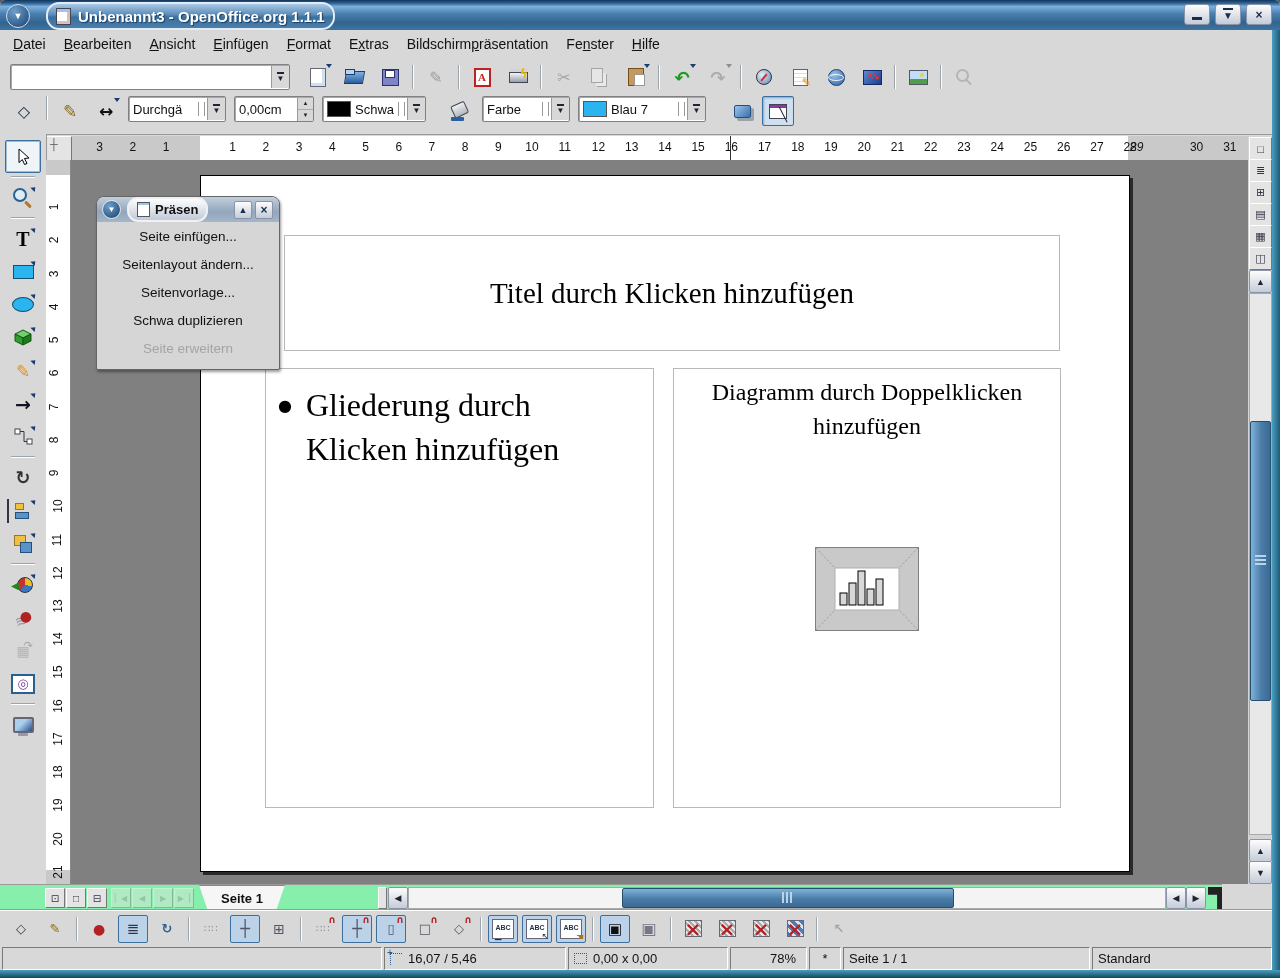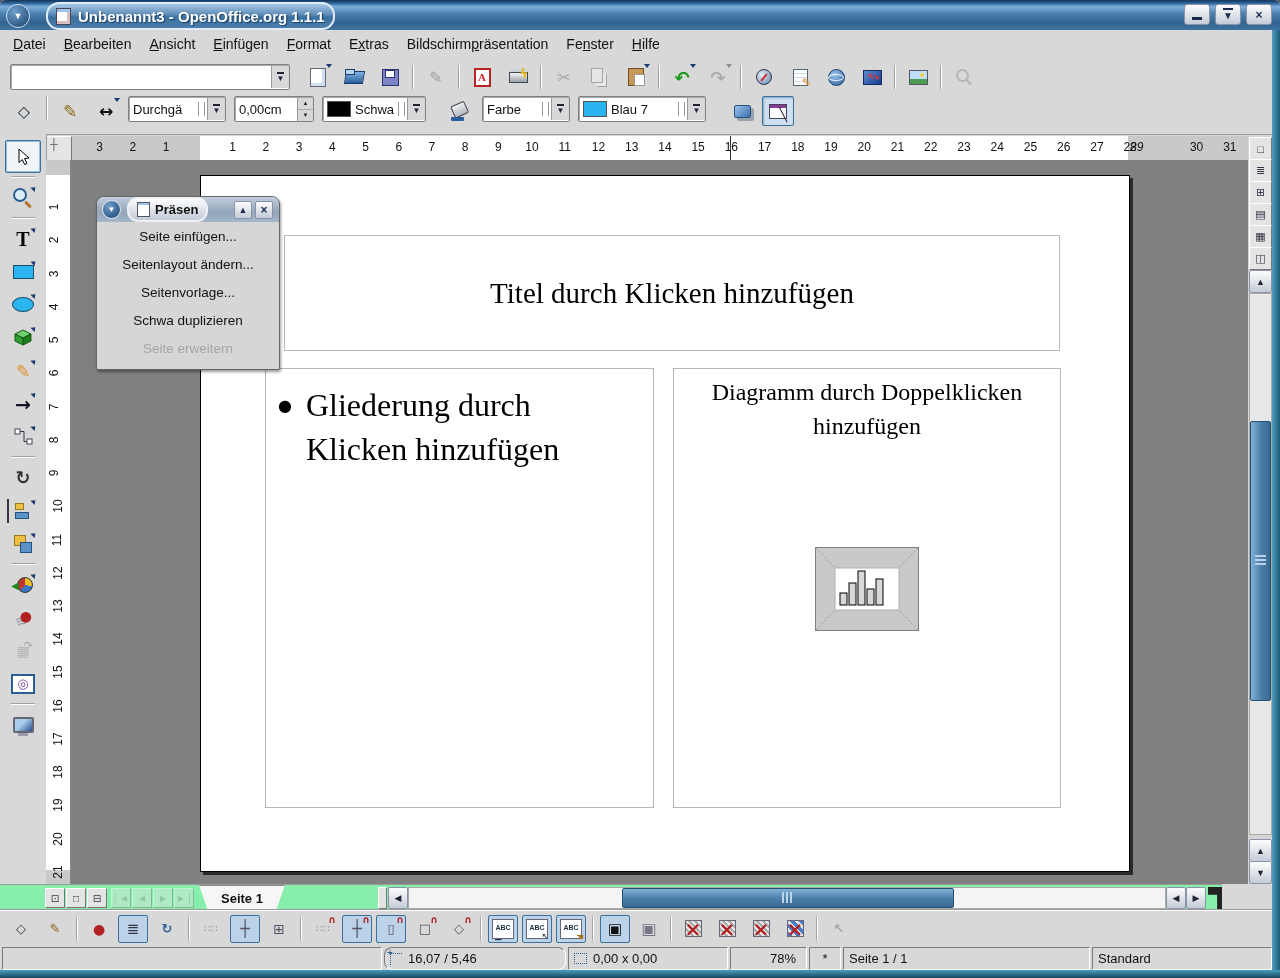--- a/index.html
+++ b/index.html
@@ -259,21 +259,21 @@
   .o-line-contour:before{content:"";width:15px;height:15px;background:repeating-linear-gradient(45deg,#4a7cc8 0 3px,#e4e4e4 3px 6px);border:1px solid #667;}
   .o-picture-placeholder:after,.o-contour-mode:after,.o-text-placeholder:after,.o-line-contour:after{
     content:"×";position:absolute;font-size:20px;font-weight:bold;color:#b22222;line-height:1;}
   .o-exit-all-groups:before{content:"↖";font-weight:bold;color:#667;}
   
   .statusbar{position:absolute;left:0;top:945px;width:1272px;height:25px;background:#d8d8d8;display:flex;
     padding-top:2px;}
   .scell{height:21px;margin-left:2px;border:1px solid;border-color:#7a7a7a #fff #fff #7a7a7a;background:#d8d8d8;
     display:flex;align-items:center;padding:0 5px;font-size:13px;white-space:nowrap;overflow:hidden;}
   .s-empty{width:368px;}
-  .s-pos{width:170px;border-radius:8px;}
+  .s-pos{width:170px;}
   .s-size{width:148px;}
   .s-zoom{width:60px;justify-content:flex-end;padding-right:10px;}
   .s-mod{width:20px;justify-content:center;}
   .s-page{width:235px;}
   .s-tpl{flex:1;}
   .sic{margin-right:6px;flex:none;}
   .pos-ic{width:11px;height:11px;border-left:1px dotted #2a5f93;border-top:1px dotted #2a5f93;position:relative;}
   .pos-ic:before{content:"+";position:absolute;left:-4px;top:-7px;color:#2a5f93;font-size:10px;}
   .size-ic{width:11px;height:9px;border:1px dotted #2a5f93;}
   

